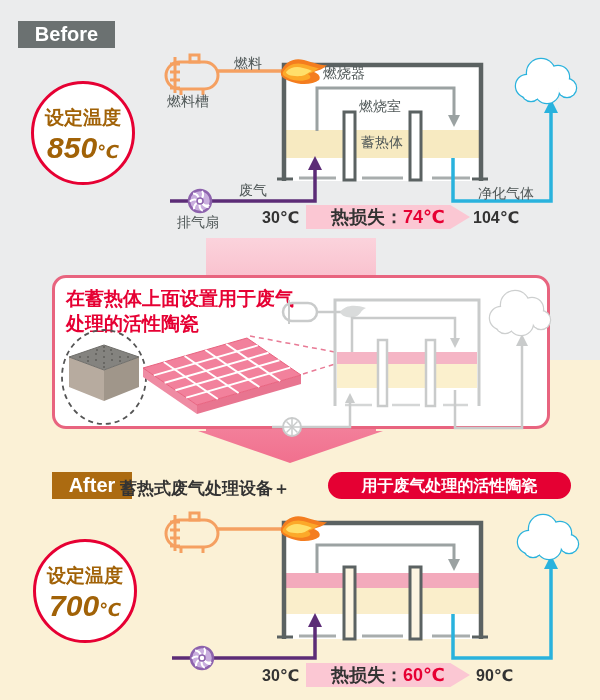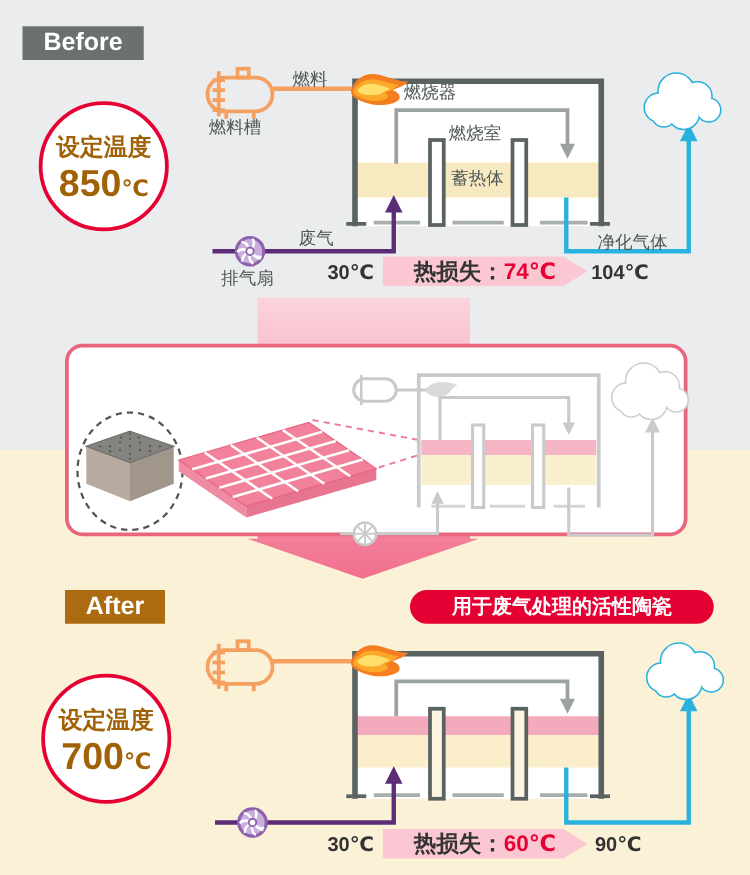--- a/index.html
+++ b/index.html
@@ -7,21 +7,21 @@
   #stage{position:relative;width:600px;height:700px;overflow:hidden;background:#ebeced;}
   .bg-bottom{position:absolute;left:0;top:360px;width:600px;height:340px;background:#fbf1d6;}
   .abs{position:absolute;}
   .badge{color:#fff;font-weight:bold;font-size:20px;text-align:center;line-height:27px;}
   .badge-before{left:18px;top:21px;width:97px;height:27px;background:#6b7171;}
   .badge-after{left:22px;top:472px;width:80px;height:27px;background:#ac6b11;margin-left:30px;}
   .sec-title{font-size:17px;font-weight:bold;color:#333;white-space:nowrap;}
   .temp-circle{width:104px;height:104px;border-radius:50%;background:#fff;border:3px solid #e60033;
     box-sizing:border-box;text-align:center;color:#a16207;}
   .temp-circle .lbl{font-size:19px;font-weight:bold;margin-top:21px;}
-  .temp-circle .val{font-size:30px;font-weight:bold;line-height:34px;}
+  .temp-circle .val{font-size:30px;font-weight:bold;line-height:34px;font-style:italic;}
   .temp-circle .unit{font-size:18px;font-weight:bold;}
   .dlabel{font-size:14px;color:#4f5757;white-space:nowrap;}
   .temp-num{font-size:16px;font-weight:600;color:#333;white-space:nowrap;}
   .loss-arrow{height:24px;background:#fbc7d3;clip-path:polygon(0 0,88% 0,100% 50%,88% 100%,0 100%);
     display:flex;align-items:center;justify-content:center;font-size:18px;font-weight:bold;color:#333;white-space:nowrap;}
   .loss-arrow .red{color:#e60033;}
   .note-box{left:52px;top:275px;width:498px;height:154px;background:#fff;border:3px solid #e8647f;
     border-radius:14px;box-sizing:border-box;}
   .note-head{left:66px;top:286px;font-size:19px;line-height:25px;font-weight:bold;color:#e60033;}
   .pill{left:328px;top:472px;width:243px;height:27px;background:#e50033;border-radius:14px;
@@ -135,20 +135,24 @@
     <defs>
       <linearGradient id="arrowgrad" x1="0" y1="238" x2="0" y2="463" gradientUnits="userSpaceOnUse">
         <stop offset="0" stop-color="#fbd3dc"></stop>
           <stop offset="1" stop-color="#f1708e"></stop>
       </linearGradient>
     </defs>
     <polygon points="206,238 376,238 376,431 383,431 290,463 198,431 206,431" fill="url(#arrowgrad)"></polygon>
   </svg>
 
   <div class="abs note-box" style="z-index:2;"></div>
+  <div class="abs note-head" style="z-index:3;">
+    <div>在蓄热体上面设置用于废气</div>
+    <div>处理的活性陶瓷</div>
+  </div>
 
   <svg width="600" height="230" viewBox="0 238 600 230" style="top:238px;z-index:3;">
 
     <g>
       <polygon points="104,345 139,357 104,370 69,357" fill="#84837f"></polygon>
       <g fill="#5f5e5a">
         <circle cx="104" cy="351" r="1"></circle>
           <circle cx="96" cy="354" r="1"></circle>
           <circle cx="112" cy="354" r="1"></circle>
         <circle cx="88" cy="357" r="1"></circle>
@@ -221,20 +225,21 @@
       <path d="M455,390 L455,428 L522,428 L522,344" fill="none" stroke="#c9cbcb" stroke-width="2.5"></path>
       <polygon points="516,346 528,346 522,334" fill="#c9cbcb"></polygon>
       <g transform="translate(-26,232)">
         <use href="#cloudshape" fill="none" stroke="#cdcfcf" stroke-width="2.5"></use>
         <use href="#cloudshape" fill="#ffffff" stroke="none"></use>
       </g>
     </g>
   </svg>
 
   <div class="abs badge badge-after">After</div>
+  <div class="abs sec-title" style="left:120px;top:477px;">蓄热式废气处理设备＋</div>
   <div class="abs pill">用于废气处理的活性陶瓷</div>
 
   <div class="abs temp-circle" style="left:33px;top:539px;">
     <div class="lbl">设定温度</div>
     <div class="val"><span>700</span><span class="unit">℃</span></div>
   </div>
 
   <svg width="600" height="200" viewBox="0 500 600 200" style="top:500px;">
     <use href="#tankshape" transform="translate(0,458)" stroke="#f5a061" stroke-width="3"></use>
     <line x1="218" y1="529" x2="290" y2="529" stroke="#f5a061" stroke-width="3.5"></line>

